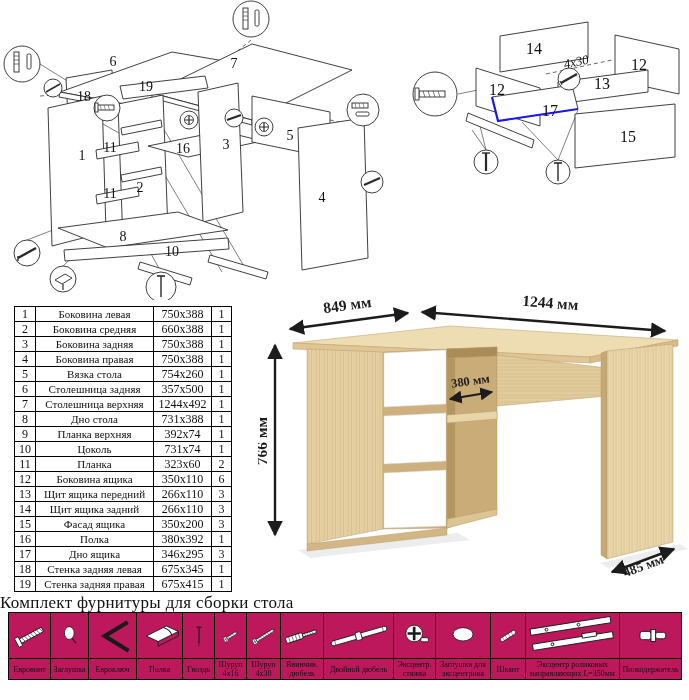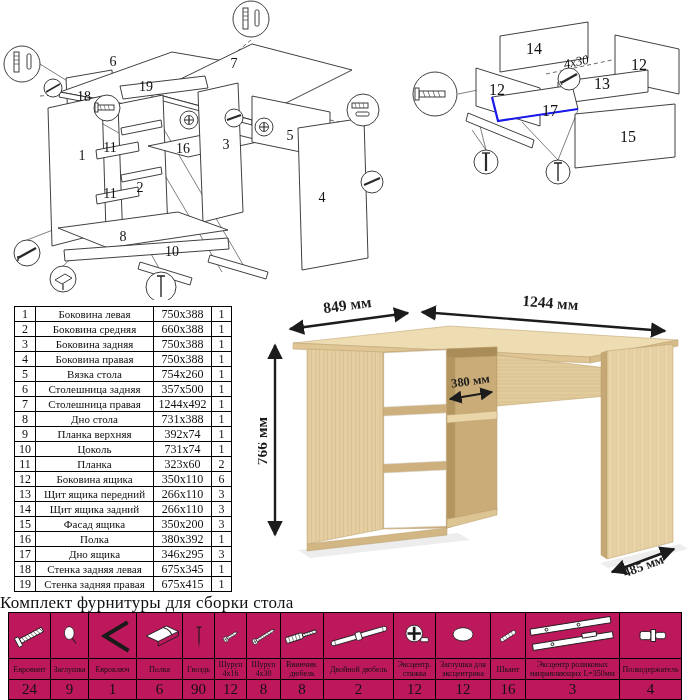--- a/index.html
+++ b/index.html
@@ -248,21 +248,21 @@
         <td>1</td>
       </tr>
     <tr>
         <td>6</td>
         <td class="nm">Столешница задняя</td>
         <td>357x500</td>
         <td>1</td>
       </tr>
     <tr>
         <td>7</td>
-        <td class="nm">Столешница правая</td>
+        <td class="nm">Столешница верхняя</td>
         <td>1244x492</td>
         <td>1</td>
       </tr>
     <tr>
         <td>8</td>
         <td class="nm">Дно стола</td>
         <td>731x388</td>
         <td>1</td>
       </tr>
     <tr>
@@ -544,30 +544,14 @@
     <td class="hw-lb">Шуруп 4x16</td>
     <td class="hw-lb">Шуруп 4x30</td>
     <td class="hw-lb">Ввинчив. дюбель</td>
     <td class="hw-lb">Двойной дюбель</td>
     <td class="hw-lb">Эксцентр. стяжка</td>
     <td class="hw-lb">Заглушка для эксцентрика</td>
     <td class="hw-lb">Шкант</td>
     <td class="hw-lb">Эксцентр роликовых направляющих L=350мм</td>
     <td class="hw-lb">Полкодержатель</td>
   </tr>
-  <tr>
-    <td class="hw-qt">24</td>
-    <td class="hw-qt">9</td>
-    <td class="hw-qt">1</td>
-    <td class="hw-qt">6</td>
-    <td class="hw-qt">90</td>
-    <td class="hw-qt">12</td>
-    <td class="hw-qt">8</td>
-    <td class="hw-qt">8</td>
-    <td class="hw-qt">2</td>
-    <td class="hw-qt">12</td>
-    <td class="hw-qt">12</td>
-    <td class="hw-qt">16</td>
-    <td class="hw-qt">3</td>
-    <td class="hw-qt">4</td>
-  </tr>
   </tbody>
 </table>
 
 </body></html>

